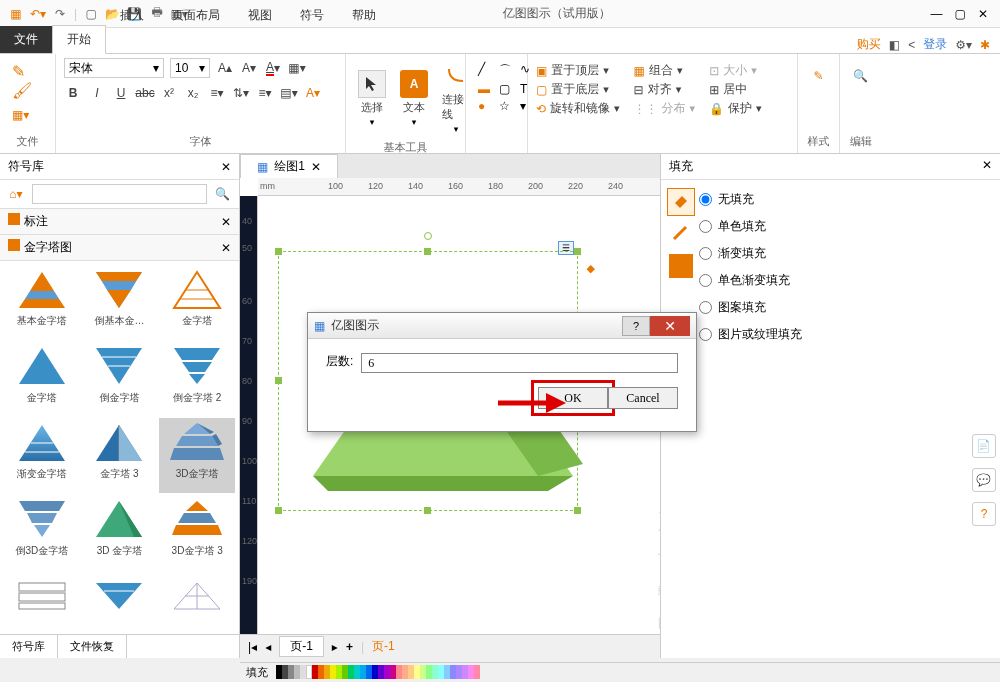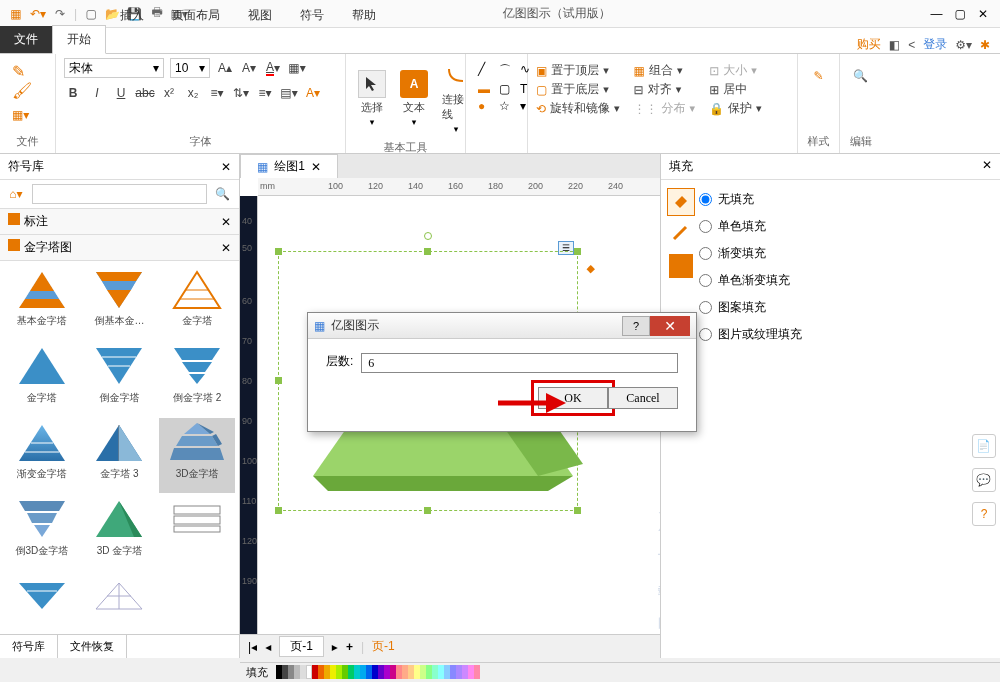--- a/index.html
+++ b/index.html
@@ -394,20 +394,30 @@
         </div>
       <div class="shape-cell">
           <div class="shape-thumb">
             <svg width="50" height="40">
               <path d="M25 2 L48 38 L2 38 Z" fill="#3fa87a"></path>
               <path d="M25 2 L48 38 L40 38 Z" fill="#2a8b5a"></path>
             </svg>
           </div>
           <div class="shape-lbl">3D 金字塔</div>
         </div>
+      <div class="shape-cell">
+          <div class="shape-thumb">
+            <svg width="50" height="40">
+              <path d="M25 2 L36 12 L14 12 Z" fill="#e67700"></path>
+              <path d="M12 14 L38 14 L44 24 L6 24 Z" fill="#5a8bb8"></path>
+              <path d="M4 26 L46 26 L50 36 L0 36 Z" fill="#e67700"></path>
+            </svg>
+          </div>
+          <div class="shape-lbl">3D金字塔 3</div>
+        </div>
 
       <div class="shape-cell">
           <div class="shape-thumb">
             <svg width="50" height="30">
               <rect x="2" y="2" width="46" height="8" fill="none" stroke="#888"></rect>
               <rect x="2" y="12" width="46" height="8" fill="none" stroke="#888"></rect>
               <rect x="2" y="22" width="46" height="6" fill="none" stroke="#888"></rect>
             </svg>
           </div>
         </div>

